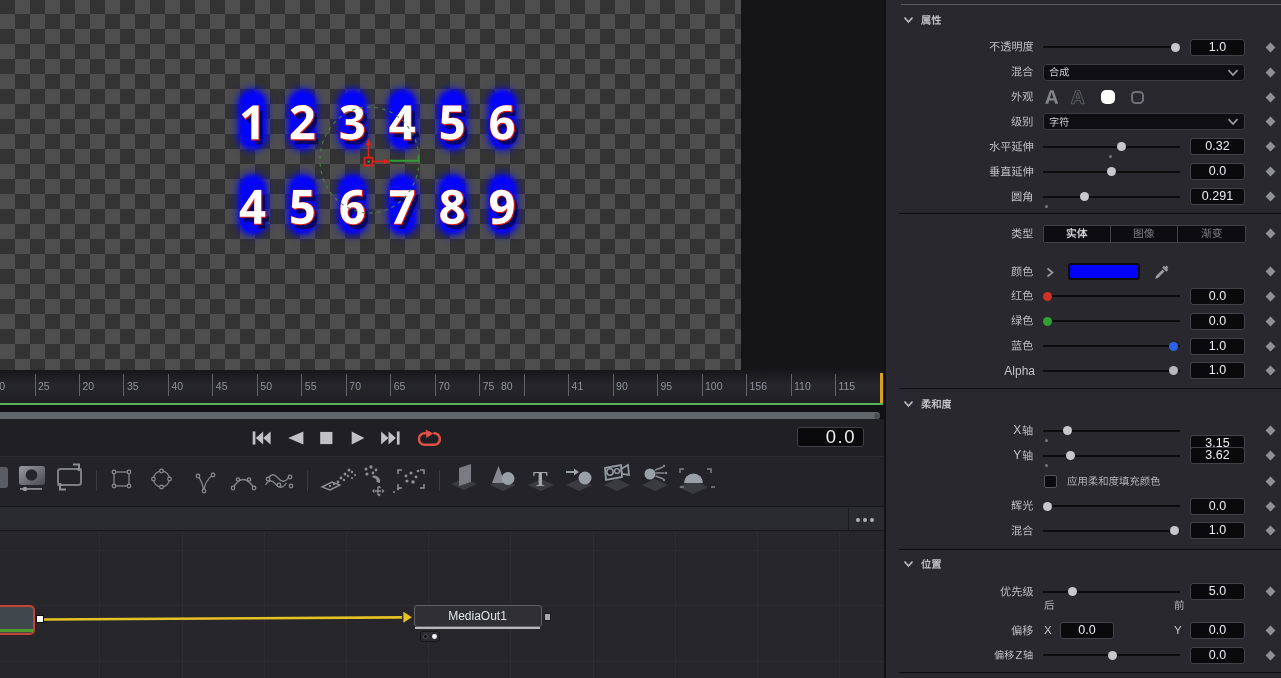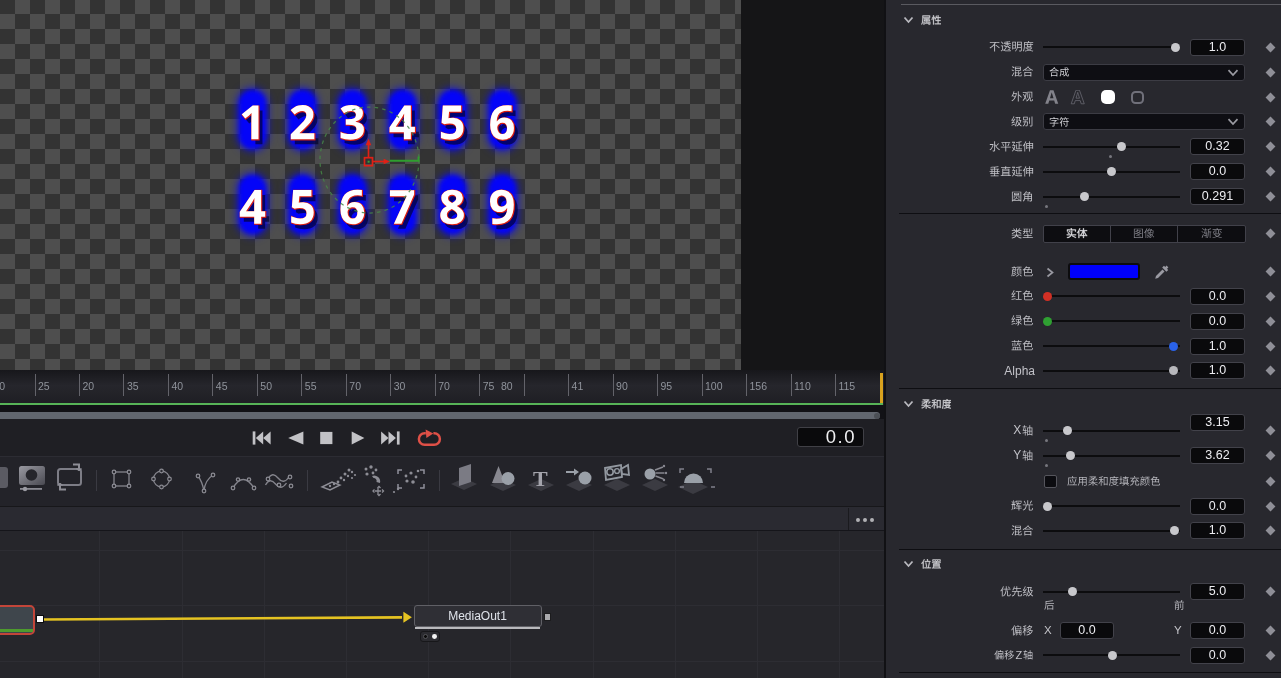--- a/index.html
+++ b/index.html
@@ -150,21 +150,21 @@
 <div class="abs tlab" style="left:171.4px">40</div>
 <div class="abs tick" style="left:212.3px"></div>
 <div class="abs tlab" style="left:215.8px">45</div>
 <div class="abs tick" style="left:256.8px"></div>
 <div class="abs tlab" style="left:260.3px">50</div>
 <div class="abs tick" style="left:301.3px"></div>
 <div class="abs tlab" style="left:304.8px">55</div>
 <div class="abs tick" style="left:345.8px"></div>
 <div class="abs tlab" style="left:349.3px">70</div>
 <div class="abs tick" style="left:390.2px"></div>
-<div class="abs tlab" style="left:393.7px">30</div>
+<div class="abs tlab" style="left:393.7px">65</div>
 <div class="abs tick" style="left:434.7px"></div>
 <div class="abs tlab" style="left:438.2px">70</div>
 <div class="abs tick" style="left:479.2px"></div>
 <div class="abs tlab" style="left:482.7px">75</div>
 <div class="abs tick" style="left:523.6px"></div>
 <div class="abs tlab" style="left:501px">80</div>
 <div class="abs tick" style="left:568.1px"></div>
 <div class="abs tlab" style="left:571.6px">41</div>
 <div class="abs tick" style="left:612.6px"></div>
 <div class="abs tlab" style="left:616.1px">90</div>
@@ -585,21 +585,21 @@
 <div class="abs" style="right:247.5px;top:424.8px;display:flex;align-items:center;height:11.2px">
       <span style="font-size:12.0px;color:#c2c2c8;padding:0 1px">X</span>
       <svg style="display:block" width="11.2" height="11.2" viewBox="0 0 1000 1000">
         <g transform="matrix(1 0 0 -1 0 855)" fill="#c2c2c8">
           <path d="M531 277H663V44H531ZM531 344V559H663V344ZM860 277V44H732V277ZM860 344H732V559H860ZM660 839V627H463V-80H531V-24H860V-74H930V627H735V839ZM84 332C93 340 123 346 158 346H255V203L44 167L60 94L255 132V-75H322V146L427 167L423 233L322 215V346H418V414H322V569H255V414H151C180 484 209 567 233 654H417V724H251C259 758 267 792 273 825L200 840C195 802 187 762 179 724H52V654H162C141 572 119 504 109 479C92 435 78 403 61 398C69 380 81 346 84 332Z"></path>
         </g>
       </svg>
     </div>
     <div class="abs trk" style="left:157px;top:429.6px;width:137px"></div>
     <div class="abs knob" style="left:177.3px;top:426.1px;background:#c8c8cc"></div>
-    <div class="abs vbox" style="left:304px;top:414px">3.15</div>
+    <div class="abs vbox" style="left:304px;top:435px">3.15</div>
     <div class="abs dia" style="left:380.5px;top:427.1px"></div>
     <div class="abs sdot" style="left:159.3px;top:438.8px"></div>
 <div class="abs" style="right:247.5px;top:449.9px;display:flex;align-items:center;height:11.2px">
       <span style="font-size:12.0px;color:#c2c2c8;padding:0 1px">Y</span>
       <svg style="display:block" width="11.2" height="11.2" viewBox="0 0 1000 1000">
         <g transform="matrix(1 0 0 -1 0 855)" fill="#c2c2c8">
           <path d="M531 277H663V44H531ZM531 344V559H663V344ZM860 277V44H732V277ZM860 344H732V559H860ZM660 839V627H463V-80H531V-24H860V-74H930V627H735V839ZM84 332C93 340 123 346 158 346H255V203L44 167L60 94L255 132V-75H322V146L427 167L423 233L322 215V346H418V414H322V569H255V414H151C180 484 209 567 233 654H417V724H251C259 758 267 792 273 825L200 840C195 802 187 762 179 724H52V654H162C141 572 119 504 109 479C92 435 78 403 61 398C69 380 81 346 84 332Z"></path>
         </g>
       </svg>
     </div>

